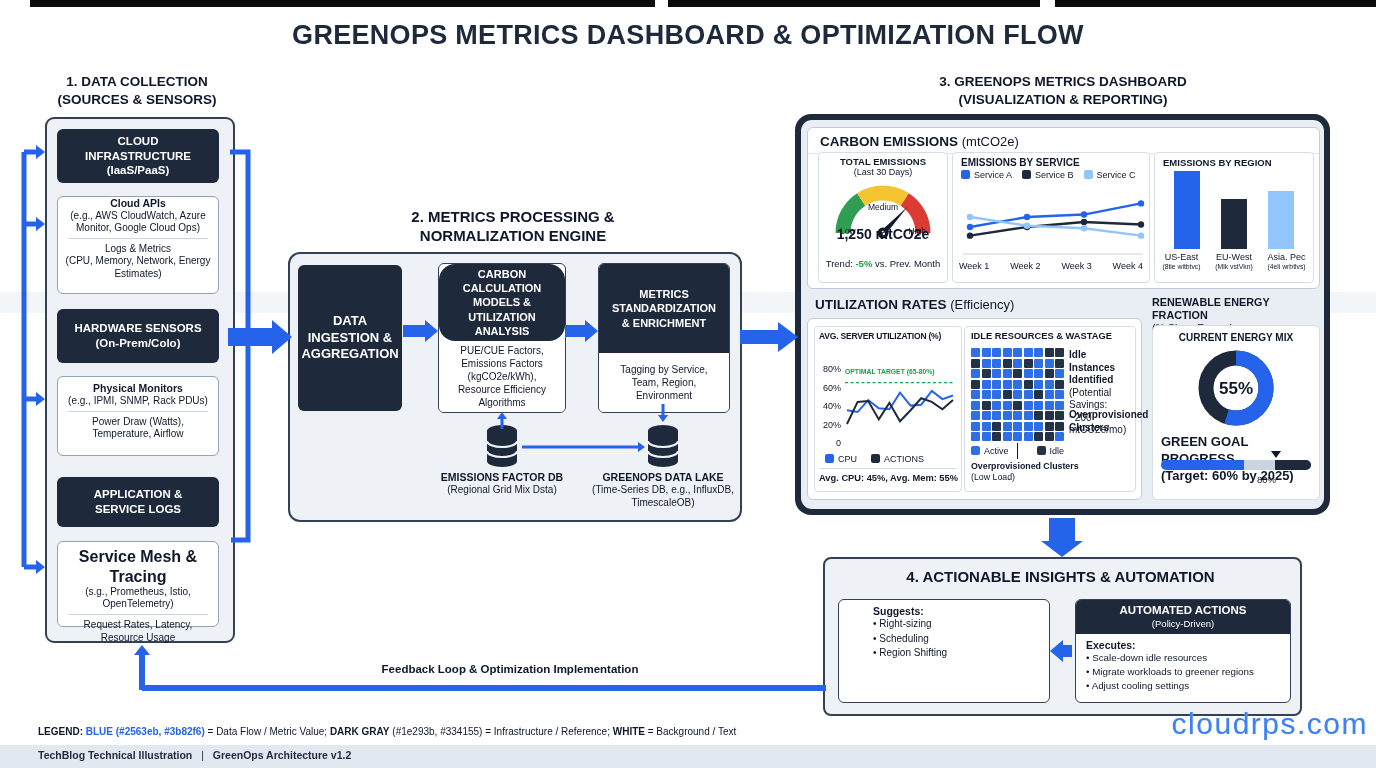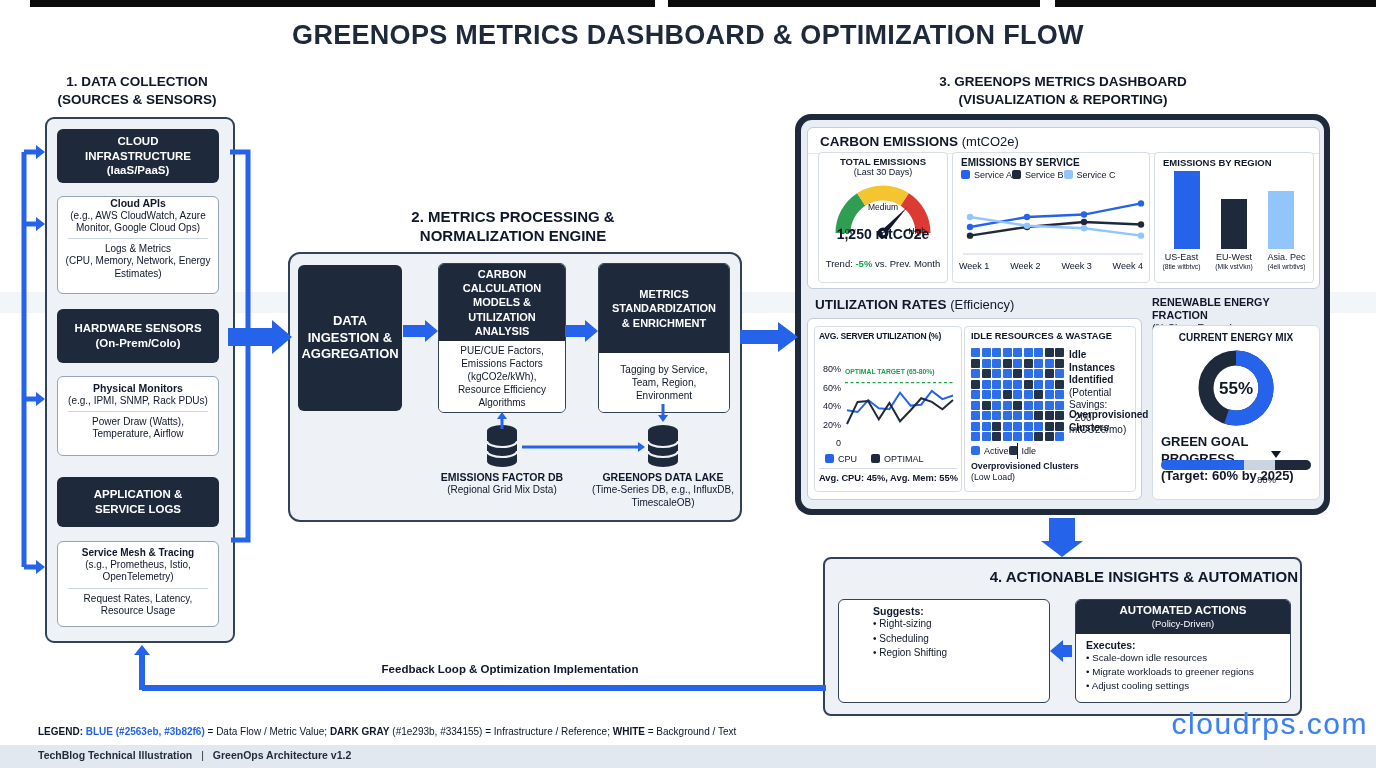--- a/index.html
+++ b/index.html
@@ -76,34 +76,34 @@
   <div class="abs litebox" style="left:57px;top:376px;width:162px;height:80px;font-size:10px;box-sizing:border-box;padding-top:5px;">
     <div class="bold" style="font-size:10.5px;">Physical Monitors</div>
     <div>(e.g., IPMI, SNMP, Rack PDUs)</div>
     <div class="divider"></div>
     <div style="padding:0 14px;">Power Draw (Watts), Temperature, Airflow</div>
   </div>
 
   <div class="abs darkbox" style="left:57px;top:477px;width:162px;height:50px;font-size:11.5px;padding:0 20px;box-sizing:border-box;">APPLICATION &amp; SERVICE LOGS</div>
 
   <div class="abs litebox" style="left:57px;top:541px;width:162px;height:86px;font-size:10px;box-sizing:border-box;padding-top:5px;">
-    <div class="bold" style="font-size:10px;">Service Mesh &amp; Tracing</div>
+    <div class="bold" style="font-size:16px;">Service Mesh &amp; Tracing</div>
     <div>(s.g., Prometheus, Istio, OpenTelemetry)</div>
     <div class="divider"></div>
     <div style="padding:0 14px;">Request Rates, Latency, Resource Usage</div>
   </div>
 
   <div class="abs center" style="left:380px;top:208px;width:266px;font-size:15px;font-weight:bold;line-height:1.25;">2. METRICS PROCESSING &amp; NORMALIZATION ENGINE</div>
 
   <div class="abs container" style="left:288px;top:252px;width:450px;height:266px;border-radius:12px;"></div>
 
   <div class="abs darkbox" style="left:298px;top:265px;width:104px;height:146px;font-size:13px;padding:0 6px;box-sizing:border-box;">DATA INGESTION &amp; AGGREGATION</div>
 
   <div class="abs flowcard" style="left:438px;top:263px;width:126px;height:148px;">
-    <div class="fhead" style="height:77px;font-size:11px;padding:0 8px;">CARBON CALCULATION MODELS &amp; UTILIZATION ANALYSIS</div>
+    <div class="fhead" style="height:77px;font-size:11px;padding:0 8px;border-radius:16px;">CARBON CALCULATION MODELS &amp; UTILIZATION ANALYSIS</div>
     <div class="fbody" style="height:71px;font-size:10px;padding:0 6px;">PUE/CUE Factors, Emissions Factors (kgCO2e/kWh), Resource Efficiency Algorithms</div>
   </div>
 
   <div class="abs flowcard" style="left:598px;top:263px;width:130px;height:148px;">
     <div class="fhead" style="height:89px;font-size:11px;padding:0 8px;">METRICS STANDARDIZATION &amp; ENRICHMENT</div>
     <div class="fbody" style="height:59px;font-size:10px;padding:0 10px;">Tagging by Service, Team, Region, Environment</div>
   </div>
 
   <svg class="abs" style="left:484px;top:424px;" width="36" height="45" viewBox="0 0 36 45">
     <path d="M3 7 v30 a15 6 0 0 0 30 0 V7" fill="#1e293b"></path>
@@ -160,21 +160,21 @@
     <div class="abs center bold" style="left:0;top:73px;width:128px;font-size:14px;">1,250 mtCO2e</div>
     <div class="abs center" style="left:0;top:105px;width:128px;font-size:9.5px;">
       <span>Trend:</span>
       <span style="color:#16a34a;font-weight:bold;">-5%</span>
       <span>vs. Prev. Month</span>
     </div>
   </div>
 
   <div class="abs subcard" style="left:952px;top:152px;width:196px;height:129px;">
     <div class="bold" style="margin:4px 0 0 8px;font-size:10px;">EMISSIONS BY SERVICE</div>
-    <div style="margin:2px 0 0 8px;font-size:9px;display:flex;">
+    <div style="margin:2px 0 0 8px;font-size:9px;display:flex;gap:10px;">
       <span><span class="sq sq-blue"></span><span>Service A</span></span>
       <span><span class="sq sq-dark"></span><span>Service B</span></span>
       <span><span class="sq sq-light"></span><span>Service C</span></span>
     </div>
     <svg class="abs" style="left:4px;top:30px;" width="188" height="76" viewBox="0 0 188 76">
         <line x1="6" y1="71" x2="186" y2="71" stroke="#cbd5e1" stroke-width="1"></line>
         <polyline points="13,43.96 70,34.04 127,31.560000000000002 184,20.4" fill="none" stroke="#2563eb" stroke-width="2.4"></polyline>
         <circle cx="13" cy="43.96" r="3.2" fill="#2563eb"></circle>
         <circle cx="70" cy="34.04" r="3.2" fill="#2563eb"></circle>
         <circle cx="127" cy="31.560000000000002" r="3.2" fill="#2563eb"></circle>
@@ -237,21 +237,21 @@
       <div class="abs" style="right:0;top:87px;">0</div>
     </div>
     <div class="abs" style="left:30px;top:41px;font-size:6.8px;font-weight:bold;color:#16a34a;white-space:nowrap;">OPTIMAL TARGET (65-80%)</div>
     <svg class="abs" style="left:28px;top:24px;" width="114" height="100" viewBox="0 0 114 100">
         <line x1="2" y1="31.599999999999994" x2="112" y2="31.599999999999994" stroke="#16a34a" stroke-width="1.4" stroke-dasharray="3 2.5"></line>
         <polyline points="4,59.199999999999996 14.6,61.04 25.2,49.08 35.8,57.36 46.4,58.28 57,41.72 67.6,54.6 78.2,53.68 88.8,39.879999999999995 99.39999999999999,48.16 110,44.48" fill="none" stroke="#2563eb" stroke-width="2"></polyline>
         <polyline points="4,73 14.6,50.919999999999995 25.2,50 35.8,68.4 46.4,51.839999999999996 57,70.24 67.6,59.199999999999996 78.2,47.239999999999995 88.8,50.919999999999995 99.39999999999999,58.28 110,49.08" fill="none" stroke="#1e293b" stroke-width="2"></polyline>
       </svg>
     <div class="abs" style="left:10px;top:127px;font-size:9px;display:flex;gap:14px;">
       <span><span class="sq sq-blue"></span><span>CPU</span></span>
-      <span><span class="sq sq-dark"></span><span>OPTIMAL</span></span>
+      <span><span class="sq sq-dark"></span><span>ACTIONS</span></span>
     </div>
     <div class="abs" style="left:4px;right:4px;top:141px;border-top:1px solid #d6dde6;"></div>
     <div class="abs bold" style="left:4px;top:146px;font-size:9.3px;">Avg. CPU: 45%, Avg. Mem: 55%</div>
   </div>
 
   <div class="abs subcard" style="left:964px;top:326px;width:170px;height:164px;">
     <div class="bold" style="margin:4px 0 0 6px;font-size:9.3px;">IDLE RESOURCES &amp; WASTAGE</div>
     <div class="abs idle-grid" style="left:6px;top:21px;">
         <div class="cell ca"></div>
         <div class="cell ca"></div>
@@ -333,21 +333,21 @@
         <div class="cell ca"></div>
         <div class="cell ci"></div>
         <div class="cell ci"></div>
         <div class="cell ca"></div>
       </div>
     <div class="abs note" style="left:104px;top:22px;width:62px;">
       <span class="nb">Idle Instances Identified</span>
       <span>(Potential Savings: ~200 mtCO2e/mo)</span>
     </div>
     <div class="abs note nb" style="left:104px;top:82px;width:62px;font-weight:bold;">Overprovisioned Clusters</div>
-    <div class="abs" style="left:6px;top:119px;font-size:9px;display:flex;gap:0;">
+    <div class="abs" style="left:6px;top:119px;font-size:9px;display:flex;gap:28px;">
       <span><span class="sq" style="background:#2e6fe8;"></span><span>Active</span></span>
       <span><span class="sq" style="background:#243247;"></span><span>Idle</span></span>
     </div>
     <div class="abs" style="left:52px;top:116px;width:1px;height:16px;background:#0f172a;"></div>
     <div class="abs" style="left:6px;top:134px;font-size:8.8px;line-height:1.25;">
       <span class="bold">Overprovisioned Clusters</span><br>
       <span>(Low Load)</span>
     </div>
   </div>
 
@@ -369,21 +369,21 @@
     <div class="abs" style="left:118px;top:125px;width:0;height:0;border-left:5px solid transparent;border-right:5px solid transparent;border-top:7px solid #0f172a;"></div>
     <div class="abs goal-bar" style="left:8px;top:134px;width:150px;">
       <span style="width: 55%; background: rgb(37, 99, 235);"></span>
         <span style="width: 21%; background: rgb(203, 213, 225);"></span>
         <span style="width: 24%; background: rgb(30, 41, 59);"></span>
     </div>
     <div class="abs" style="left:104px;top:148px;font-size:9.5px;">80%</div>
   </div>
 
   <div class="abs container" style="left:823px;top:557px;width:475px;height:155px;border-radius:8px;"></div>
-  <div class="abs center bold" style="left:823px;top:568px;width:475px;font-size:15px;text-align:right;">4. ACTIONABLE INSIGHTS &amp; AUTOMATION</div>
+  <div class="abs center bold" style="left:823px;top:568px;width:475px;font-size:15px;">4. ACTIONABLE INSIGHTS &amp; AUTOMATION</div>
 
   <div class="abs flowcard" style="left:838px;top:599px;width:210px;height:102px;">
     <div style="padding:5px 0 0 34px;">
       <div class="bold" style="font-size:10.5px;">Suggests:</div>
       <div class="bullet">Right-sizing</div>
       <div class="bullet">Scheduling</div>
       <div class="bullet">Region Shifting</div>
     </div>
   </div>
 

